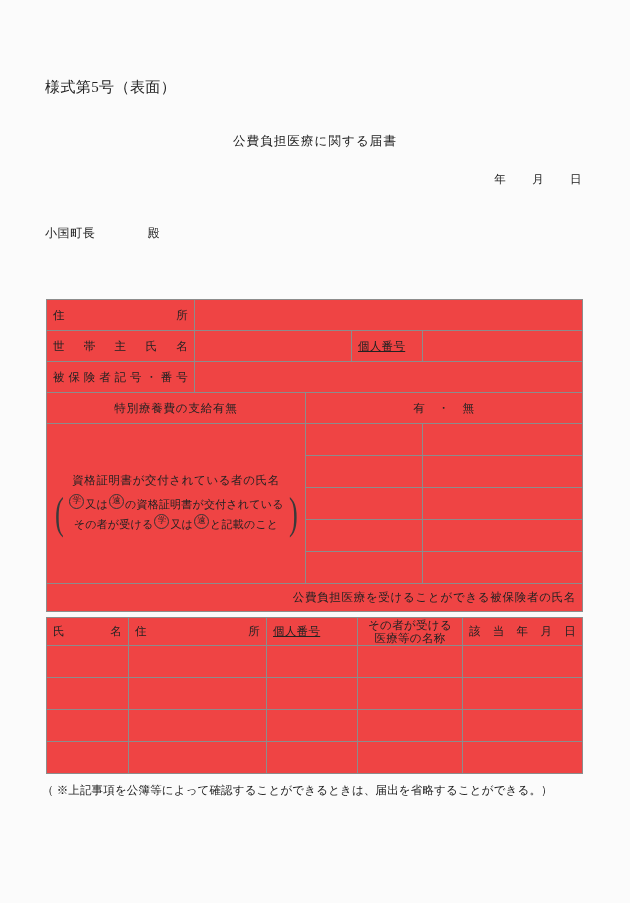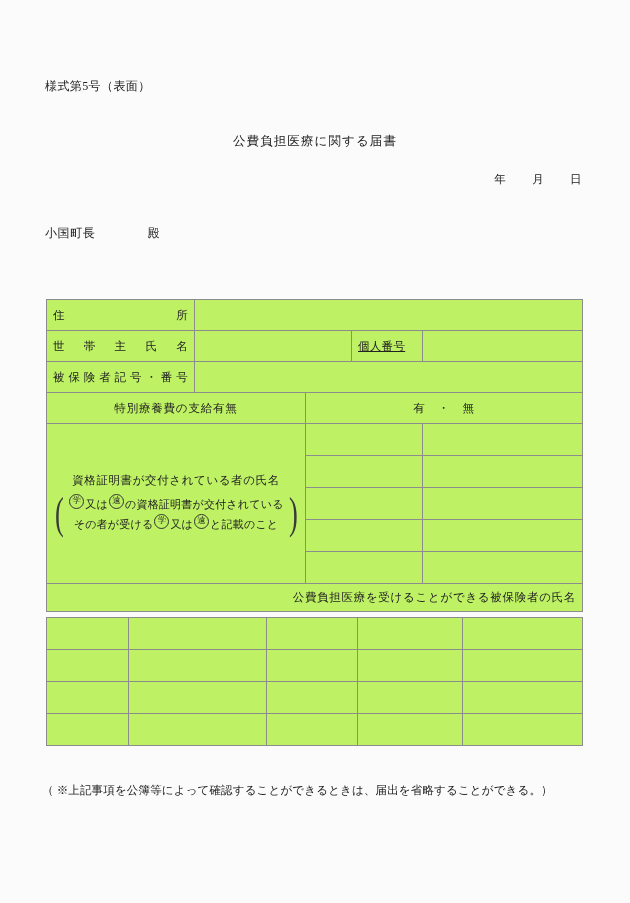--- a/index.html
+++ b/index.html
@@ -18,21 +18,21 @@
   .page {
     position: absolute;
     inset: 0;
   }
 
   
   .form-no {
     position: absolute;
     left: 45px;
     top: 78px;
-    font-size: 12px;
+    font-size: 15px;
     letter-spacing: 0.4px;
     white-space: nowrap;
   }
   .doc-title {
     position: absolute;
     left: 0;
     right: 0;
     top: 133px;
     text-align: center;
     font-size: 12.5px;
@@ -66,21 +66,21 @@
     line-height: 21px;
     letter-spacing: 0.8px;
     white-space: nowrap;
   }
 
   
   .tbl {
     position: absolute;
     border-collapse: collapse;
     table-layout: fixed;
-    background: #bef264;
+    background: #ef4444;
     padding-left: 12px;
   }
   .tbl td {
     border: 1px solid #8c8c8c;
     font-size: 11.5px;
     padding: 0 6px;
     vertical-align: middle;
     color: #222222;
   }
   .lbl {
@@ -245,20 +245,30 @@
 
   <table class="tbl" id="lower-table">
     <colgroup>
       <col style="width:82px">
       <col style="width:138px">
       <col style="width:91px">
       <col style="width:105px">
       <col style="width:120px">
     </colgroup>
     <tbody>
+      <tr>
+        <td class="lbl" style="height:27px">氏名</td>
+        <td class="lbl">住所</td>
+        <td class="ctr-tight">個人番号</td>
+        <td class="two-line">
+          <span>その者が受ける</span><br>
+          <span>医療等の名称</span>
+        </td>
+        <td class="lbl">該当年月日</td>
+      </tr>
 
       <tr>
         <td style="height:31px"></td>
         <td></td>
         <td></td>
         <td></td>
         <td></td>
       </tr>
       <tr>
         <td style="height:31px"></td>

